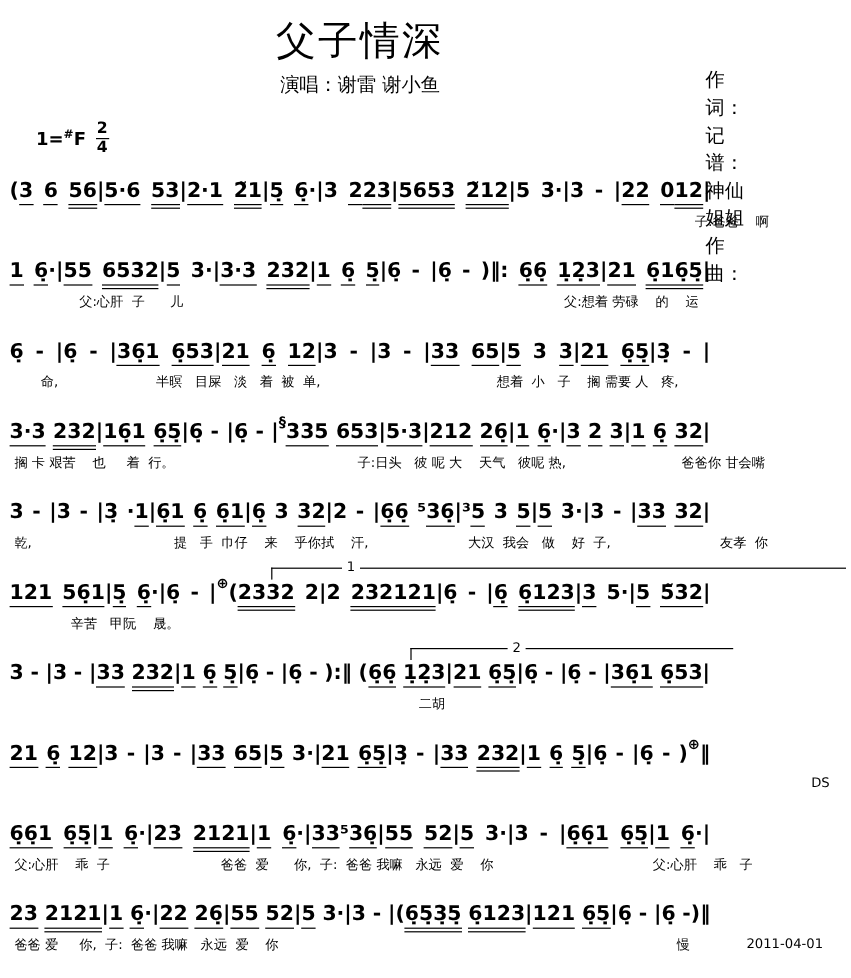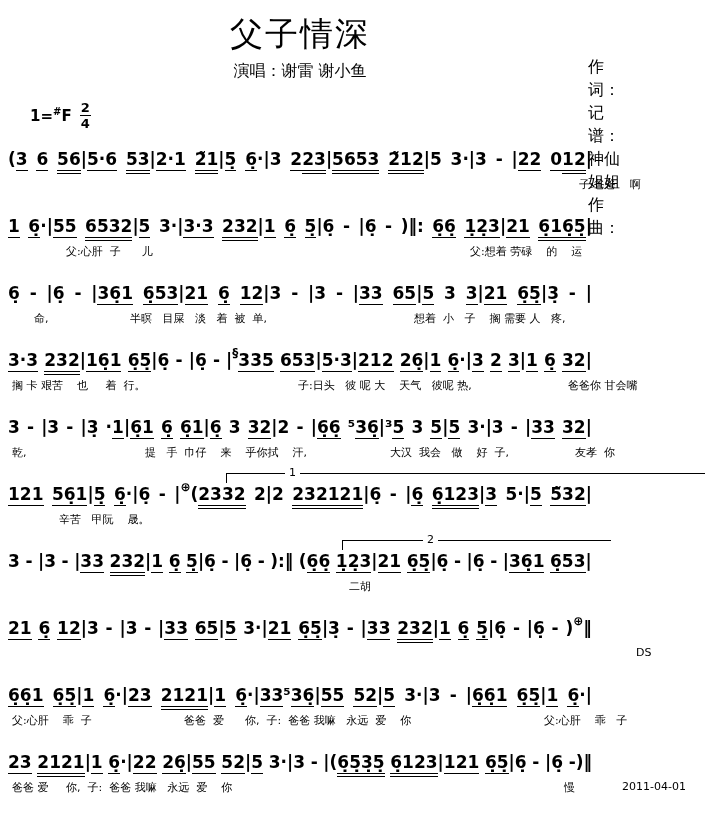--- a/index.html
+++ b/index.html
@@ -64,39 +64,39 @@
         <div class="notes"><span class="tk"><span class="u1">3·3</span></span><span class="tk"><span class="u2">232</span>|<span class="u1">16̣1</span></span><span class="tk"><span class="u1">6̣5̣</span>|6̣</span><span class="tk">-</span><span class="tk">|6̣</span><span class="tk">-</span><span class="tk">|<span class="sup">§</span><span class="u1">335</span></span><span class="tk"><span class="u1">653</span>|<span class="u1">5·3</span>|<span class="u1">212</span></span><span class="tk"><span class="u1">26̣</span>|<span class="u1">1</span></span><span class="tk"><span class="u1">6̣</span>·|<span class="u1">3</span></span><span class="tk"><span class="u1">2</span></span><span class="tk"><span class="u1">3</span>|<span class="u1">1</span></span><span class="tk"><span class="u1">6̣</span></span><span class="tk"><span class="u1">32</span>|</span></div>
         <span class="lyric" style="left: 294px;">子:日头   彼 呢 大    天气   彼呢 热,</span>
         <span class="lyric" style="left: 8px;">搁 卡 艰苦    也     着  行。</span>
         <span class="lyric" style="left: 564px;">爸爸你 甘会嘴</span>
       </div>
       <div class="line">
         <div class="notes"><span class="tk">3</span><span class="tk">-</span><span class="tk">|3</span><span class="tk">-</span><span class="tk">|3̣</span><span class="tk">·<span class="u1">1</span>|<span class="u1">6̣1</span></span><span class="tk"><span class="u1">6̣</span></span><span class="tk"><span class="u1">6̣1</span>|<span class="u1">6̣</span></span><span class="tk">3</span><span class="tk"><span class="u1">32</span>|2</span><span class="tk">-</span><span class="tk">|<span class="u1">6̣6̣</span></span><span class="tk">⁵<span class="u1">36̣</span>|³<span class="u1">5</span></span><span class="tk">3</span><span class="tk"><span class="u1">5</span>|<span class="u1">5</span></span><span class="tk">3·|3</span><span class="tk">-</span><span class="tk">|<span class="u1">33</span></span><span class="tk"><span class="u1">32</span>|</span></div>
         <span class="lyric" style="left: 8px;">乾,</span>
         <span class="lyric" style="left: 126px; margin-left: 15px;">提   手  巾仔    来    乎你拭    汗,</span>
         <span class="lyric" style="left: 386px;">大汉  我会   做    好  子,</span>
-        <span class="lyric" style="left: 571px;">友孝  你</span>
+        <span class="lyric" style="left: 596px;">友孝  你</span>
       </div>
       <div class="line">
         <div class="notes"><span class="tk"><span class="u1">121</span></span><span class="tk"><span class="u1">56̣1</span>|<span class="u1">5̣</span></span><span class="tk"><span class="u1">6̣</span>·|6̣</span><span class="tk">-</span><span class="tk">|<span class="sup">⊕</span>(<span class="u2">2332</span></span><span class="tk">2|2</span><span class="tk"><span class="u2">232121</span>|6̣</span><span class="tk">-</span><span class="tk">|<span class="u1">6̣</span></span><span class="tk"><span class="u2">6̣123</span>|<span class="u1">3</span></span><span class="tk">5·|<span class="u1">5</span></span><span class="tk"><span class="u1">5̃32</span>|</span></div>
         <span class="lyric" style="left: 55px;">辛苦   甲阮    晟。</span>
         <div class="volta" style="left: 222px; width: 478px;">
           <span class="vnum" style="left: 58px;">1</span>
         </div>
       </div>
       <div class="line">
         <div class="notes"><span class="tk">3</span><span class="tk">-</span><span class="tk">|3</span><span class="tk">-</span><span class="tk">|<span class="u1">33</span></span><span class="tk"><span class="u2">232</span>|<span class="u1">1</span></span><span class="tk"><span class="u1">6̣</span></span><span class="tk"><span class="u1">5̣</span>|6̣</span><span class="tk">-</span><span class="tk">|6̣</span><span class="tk">-</span><span class="tk">):‖</span><span class="tk">(<span class="u1">6̣6̣</span></span><span class="tk"><span class="u1">1̣2̣3</span>|<span class="u1">21</span></span><span class="tk"><span class="u1">6̣5̣</span>|6̣</span><span class="tk">-</span><span class="tk">|6̣</span><span class="tk">-</span><span class="tk">|<span class="u1">36̣1</span></span><span class="tk"><span class="u1">6̣53</span>|</span></div>
         <span class="lyric" style="left: 345px;">二胡</span>
         <div class="volta" style="left: 338px; width: 268px;">
           <span class="vnum" style="left: 80px;">2</span>
         </div>
       </div>
       <div class="line">
         <div class="notes"><span class="tk"><span class="u1">21</span></span><span class="tk"><span class="u1">6̣</span></span><span class="tk"><span class="u1">12</span>|3</span><span class="tk">-</span><span class="tk">|3</span><span class="tk">-</span><span class="tk">|<span class="u1">33</span></span><span class="tk"><span class="u1">65</span>|<span class="u1">5</span></span><span class="tk">3·|<span class="u1">21</span></span><span class="tk"><span class="u1">6̣5̣</span>|3̣</span><span class="tk">-</span><span class="tk">|<span class="u1">33</span></span><span class="tk"><span class="u2">232</span>|<span class="u1">1</span></span><span class="tk"><span class="u1">6̣</span></span><span class="tk"><span class="u1">5̣</span>|6̣</span><span class="tk">-</span><span class="tk">|6̣</span><span class="tk">-</span><span class="tk">)<span class="sup">⊕</span>‖</span></div>
-        <span class="lyric" style="left: 632px; text-align: center;">DS</span>
+        <span class="lyric" style="left: 672px; text-align: center;">DS</span>
       </div>
       <div class="line">
         <div class="notes"><span class="tk"><span class="u1">6̣6̣1</span></span><span class="tk"><span class="u1">6̣5̣</span>|<span class="u1">1</span></span><span class="tk"><span class="u1">6̣</span>·|<span class="u1">23</span></span><span class="tk"><span class="u2">2121</span>|<span class="u1">1</span></span><span class="tk"><span class="u1">6̣</span>·|<span class="u1">33</span>⁵<span class="u1">36̣</span>|<span class="u1">55</span></span><span class="tk"><span class="u1">52</span>|<span class="u1">5</span></span><span class="tk">3·|3</span><span class="tk">-</span><span class="tk">|<span class="u1">6̣6̣1</span></span><span class="tk"><span class="u1">6̣5̣</span>|<span class="u1">1</span></span><span class="tk"><span class="u1">6̣</span>·|</span></div>
         <span class="lyric" style="left: 8px;">父:心肝    乖  子</span>
         <span class="lyric" style="left: 180px;">爸爸  爱      你,  子:  爸爸 我嘛   永远  爱    你</span>
         <span class="lyric" style="left: 540px;">父:心肝    乖   子</span>
       </div>
       <div class="line">
         <div class="notes"><span class="tk"><span class="u1">23</span></span><span class="tk"><span class="u2">2121</span>|<span class="u1">1</span></span><span class="tk"><span class="u1">6̣</span>·|<span class="u1">22</span></span><span class="tk"><span class="u1">26̣</span>|<span class="u1">55</span></span><span class="tk"><span class="u1">52</span>|<span class="u1">5</span></span><span class="tk">3·|3</span><span class="tk">-</span><span class="tk">|(<span class="u2">6̣5̣3̣5̣</span></span><span class="tk"><span class="u2">6̣123</span>|<span class="u1">121</span></span><span class="tk"><span class="u1">6̣5̣</span>|6̣</span><span class="tk">-</span><span class="tk">|6̣</span><span class="tk">-)‖</span></div>
         <span class="lyric" style="left: 8px;">爸爸 爱     你,  子:  爸爸 我嘛   永远  爱    你</span>

